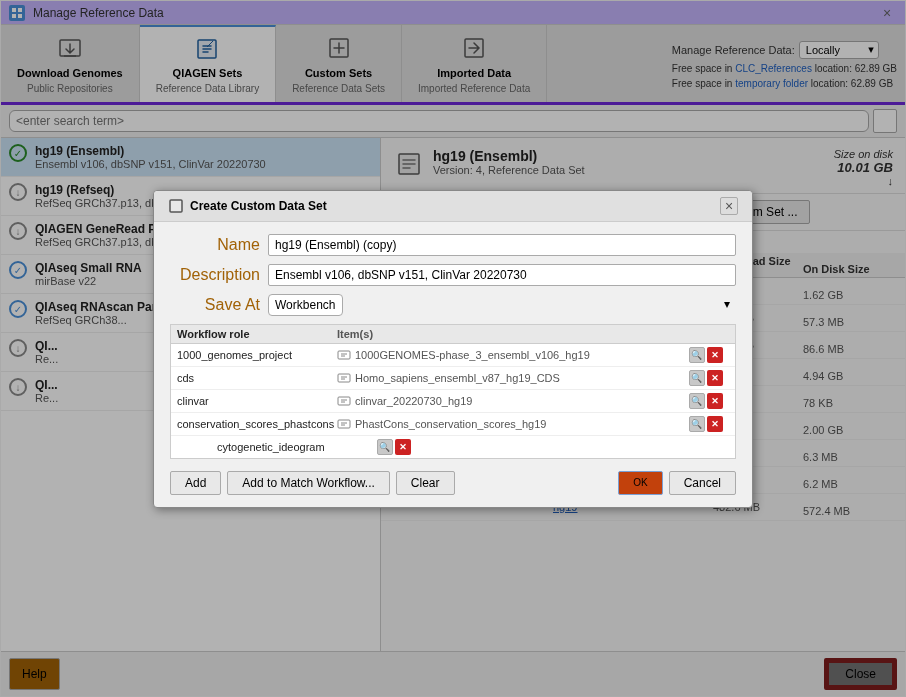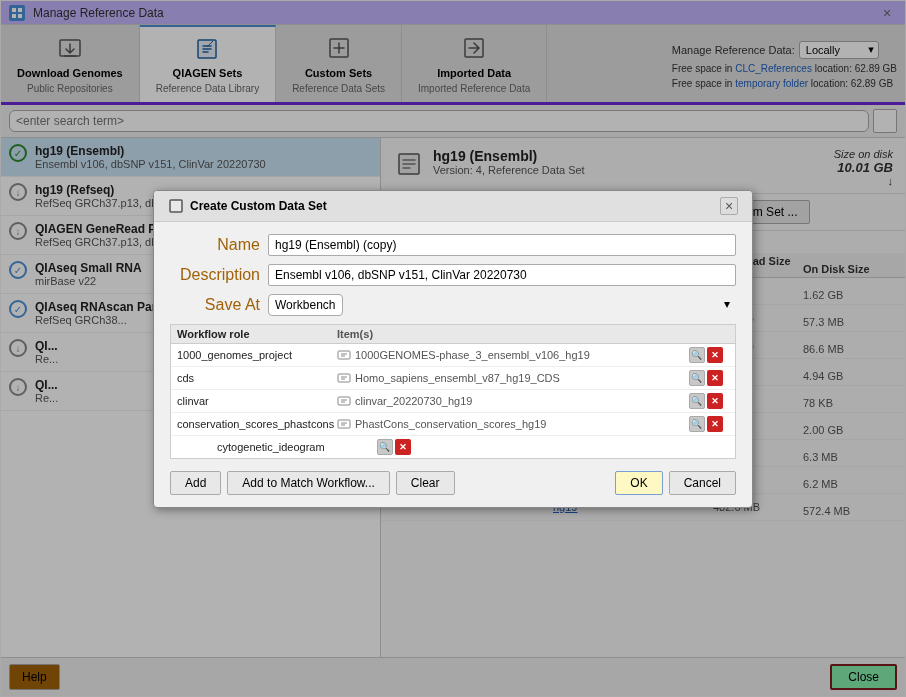--- a/index.html
+++ b/index.html
@@ -69,21 +69,21 @@
     .col-disk { width: 90px; margin-top: 8px; }
     .table-body { flex: 1; overflow-y: auto; }
     .table-row { display: flex; align-items: center; padding: 3px 12px; border-bottom: 1px solid #eee; font-size: 11px; }
     .table-row .col-role { color: #222; }
     .table-row .col-version { color: #2060c0; text-decoration: underline; cursor: pointer; }
     .table-row .col-dl { color: #555; }
     .table-row .col-disk { color: #555; }
 
     
     .bottom-bar { display: flex; padding: 6px 8px; border-top: 1px solid #ccc; justify-content: flex-end; }
-    .btn-close { padding: 4px 16px; border: 2px solid #7f1d1d; background: #86efac; cursor: pointer; border-radius: 2px; font-size: 12px; margin-left: 25px; }
+    .btn-close { padding: 4px 16px; border: 5px solid #7f1d1d; background: #737373; cursor: pointer; border-radius: 2px; font-size: 12px; margin-left: 25px; }
 
     
     .modal-overlay { position: absolute; top: 0; left: 0; width: 100%; height: 100%; background: rgba(0,0,0,0.3); z-index: 100; display: flex; align-items: center; justify-content: center; }
     .modal { background: #f0f0f0; border: 1px solid #888; border-radius: 4px; width: 600px; box-shadow: 2px 2px 10px rgba(0,0,0,0.4); display: flex; flex-direction: column; }
     .modal-titlebar { background: #e0e0e0; padding: 6px 14px; display: flex; align-items: center; border-bottom: 1px solid #ccc; border-radius: 4px 4px 0 0; }
     .modal-title { flex: 1; font-size: 12px; font-weight: bold; }
     .modal-close { width: 18px; height: 18px; display: flex; align-items: center; justify-content: center; cursor: pointer; color: #555; font-size: 14px; border: 1px solid #aaa; background: #ddd; border-radius: 2px; }
     .modal-body { padding: 12px 16px; display: flex; flex-direction: column; gap: 8px; }
     .form-row { display: flex; align-items: center; gap: 8px; }
     .form-label { width: 90px; font-size: 16px; color: #a16207; text-align: right; }
@@ -97,21 +97,21 @@
     .modal-table-row:last-child { border-bottom: none; margin-left: 40px; }
     .mt-col-role { width: 160px; color: #222; }
     .mt-col-item { flex: 1; color: #555; display: flex; align-items: center; gap: 4px; }
     .mt-col-actions { width: 40px; display: flex; gap: 2px; }
     .icon-btn { width: 16px; height: 16px; display: flex; align-items: center; justify-content: center; cursor: pointer; }
     .icon-search { background: #c8c8c8; border: 1px solid #aaa; border-radius: 2px; font-size: 9px; }
     .icon-delete { background: #cc2222; border-radius: 2px; color: white; font-size: 9px; font-weight: bold; }
     .modal-bottom-row { display: flex; align-items: center; gap: 6px; padding-top: 4px; }
     .modal-bottom-right { display: flex; gap: 6px; margin-left: auto; }
     .modal-btn { padding: 4px 14px; border: 1px solid #aaa; background: #e8e8e8; cursor: pointer; border-radius: 2px; font-size: 12px; }
-    .modal-btn-primary { padding: 4px 14px; border: 1px solid #7a9fd4; background: #fef9c3; cursor: pointer; border-radius: 2px; font-size: 12px; }
+    .modal-btn-primary { padding: 4px 14px; border: 1px solid #7a9fd4; background: #c2410c; cursor: pointer; border-radius: 2px; font-size: 10px; }
 
     
     .circle-check { width: 18px; height: 18px; border-radius: 50%; border: 2px solid #4a90d9; display: inline-flex; align-items: center; justify-content: center; color: #4a90d9; font-size: 10px; }
     .circle-check.green { border-color: #2a8a2a; color: #2a8a2a; }
 
     
     .dl-circle { width: 18px; height: 18px; border-radius: 50%; border: 2px solid #888; display: inline-flex; align-items: center; justify-content: center; color: #888; font-size: 10px; }
   </style>
 </head>
 <body>

